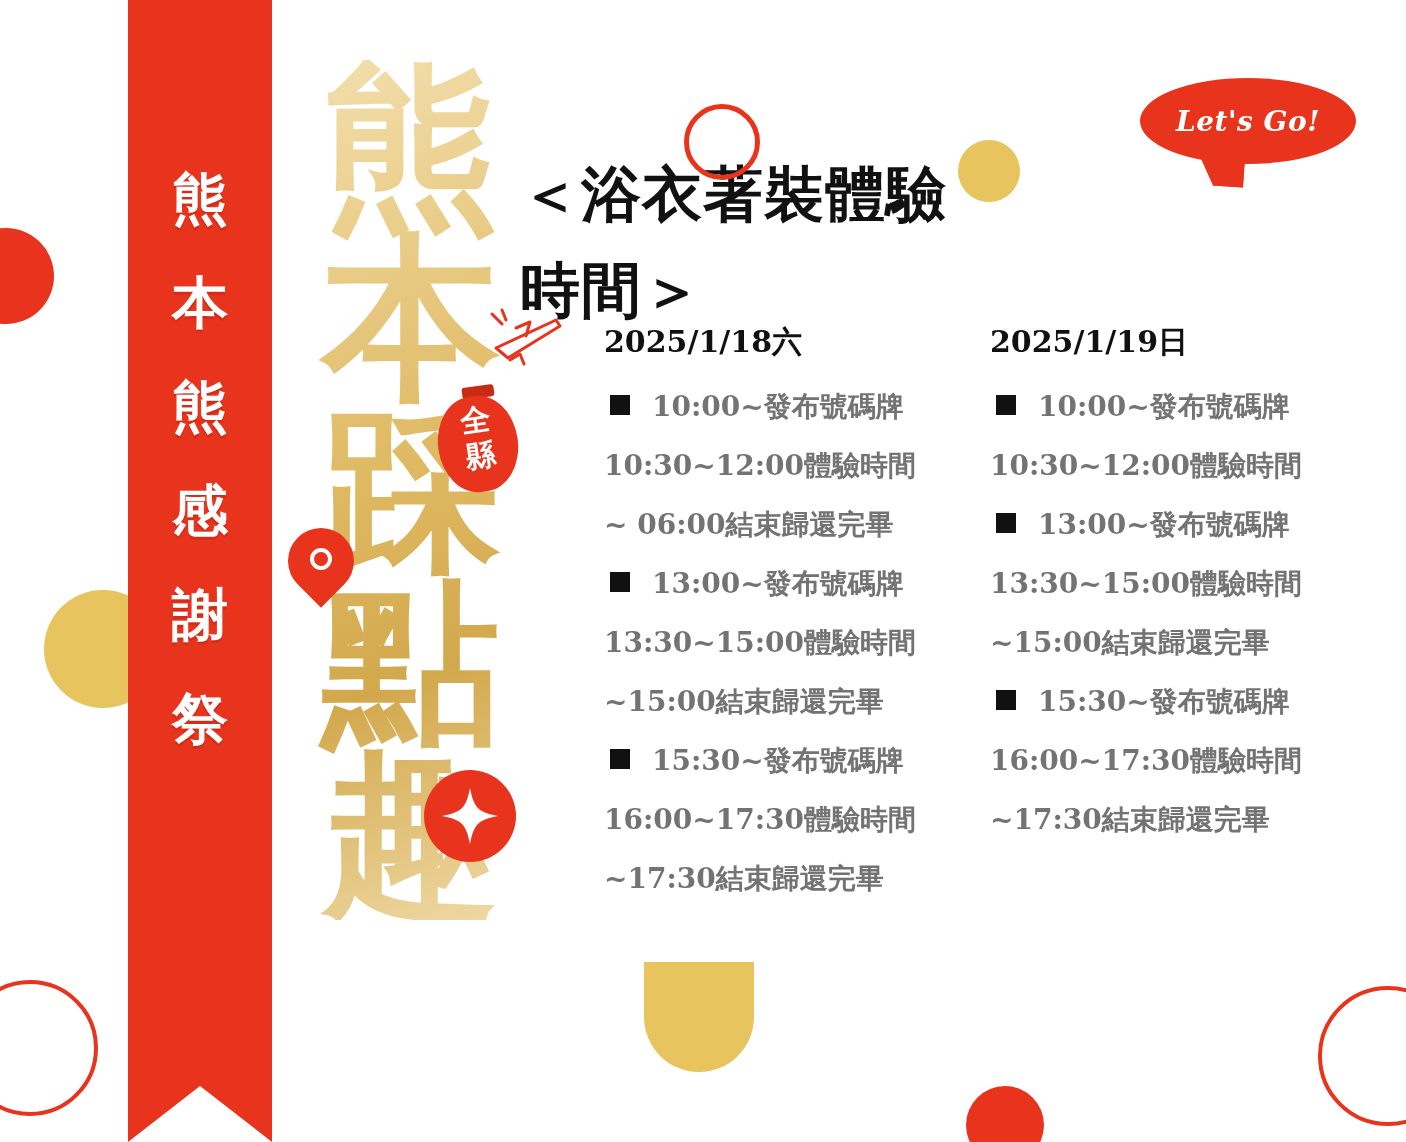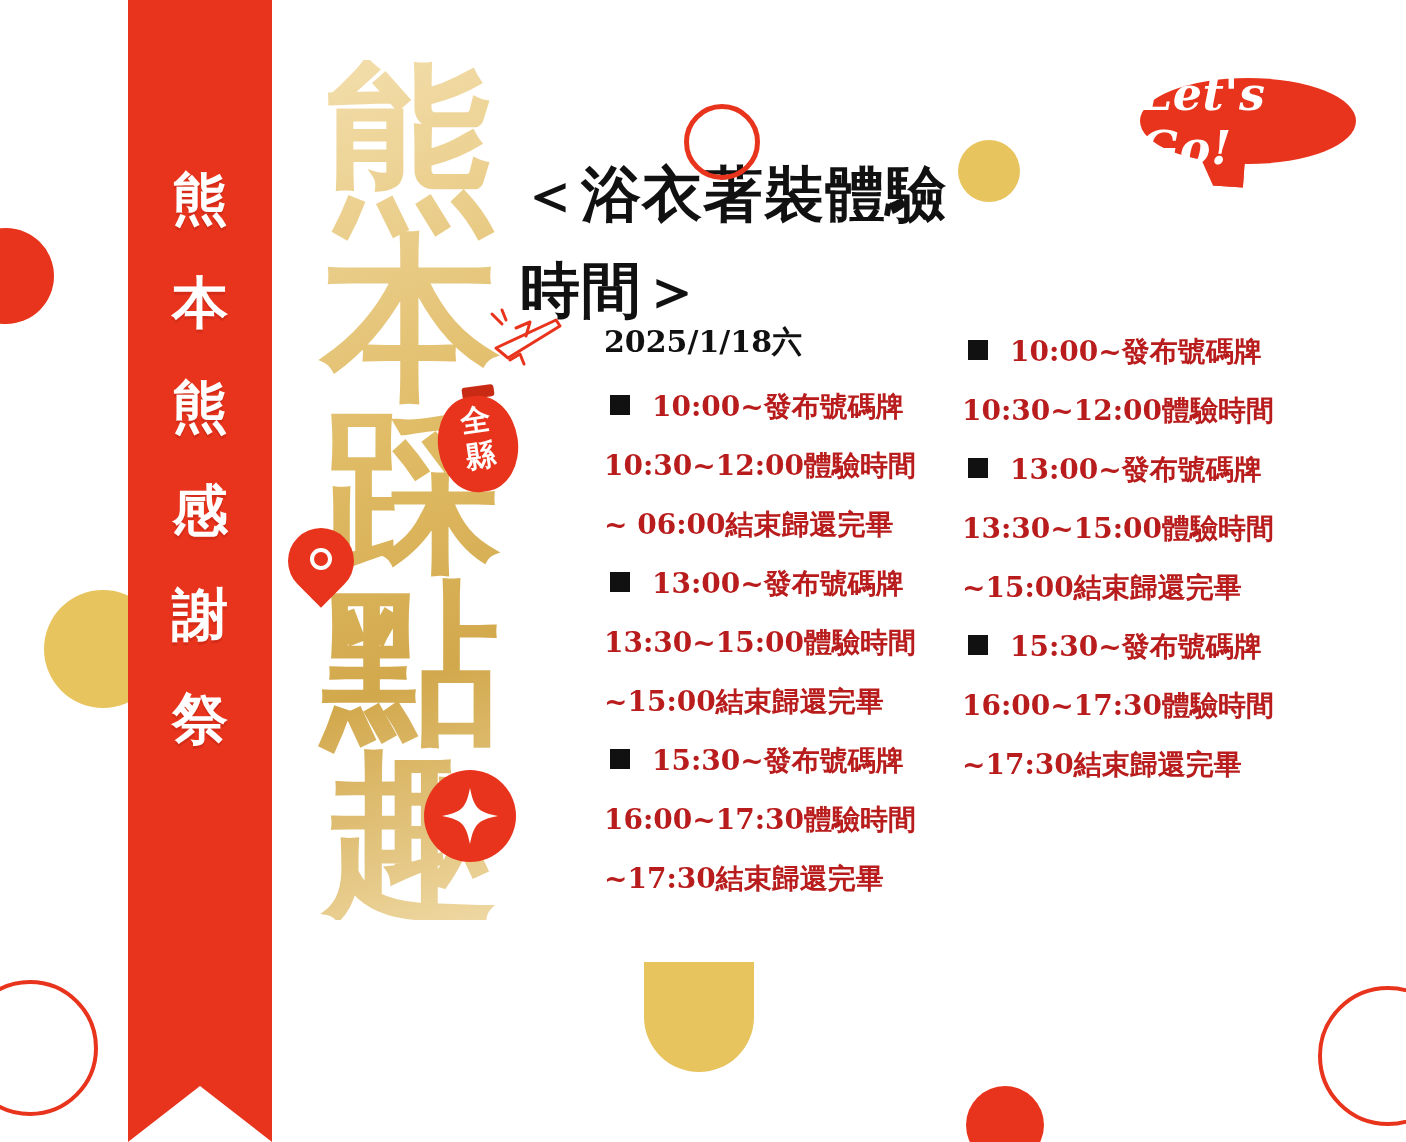--- a/index.html
+++ b/index.html
@@ -234,48 +234,48 @@
   .bubble .txt {
     position: absolute;
     inset: 0;
     display: flex;
     align-items: center;
     justify-content: center;
     color: #ffffff;
     font-family: "DejaVu Serif", serif;
     font-style: italic;
     font-weight: bold;
-    font-size: 46px;
+    font-size: 28px;
     letter-spacing: 0.5px;
   }
 
   
   .schedule {
     position: absolute;
     left: 604px; top: 322px;
     width: 760px;
     display: flex;
-    gap: 28px;
+    gap: 56px;
     z-index: 4;
   }
   .sched-col { width: 330px; }
   .sched-date {
     font-family: "DejaVu Serif", serif;
     font-weight: bold;
     font-size: 30px;
     color: #111111;
     margin-bottom: 14px;
     white-space: nowrap;
   }
   .sched-line {
     font-family: "DejaVu Serif", serif;
     font-weight: bold;
     font-size: 28px;
     line-height: 59px;
-    color: #b91c1c;
+    color: #737373;
     white-space: nowrap;
   }
   .sched-line.bulleted {
     padding-left: 0;
   }
   .sched-line .bullet {
     display: inline-block;
     width: 20px; height: 20px;
     background: #111111;
     margin: 0 22px 0 6px;
@@ -359,20 +359,21 @@
     <div class="sched-line"><span>~ 06:00結束歸還完畢</span></div>
     <div class="sched-line bulleted"><span class="bullet"></span><span>13:00~發布號碼牌</span></div>
     <div class="sched-line"><span>13:30~15:00體驗時間</span></div>
     <div class="sched-line"><span>~15:00結束歸還完畢</span></div>
     <div class="sched-line bulleted"><span class="bullet"></span><span>15:30~發布號碼牌</span></div>
     <div class="sched-line"><span>16:00~17:30體驗時間</span></div>
     <div class="sched-line"><span>~17:30結束歸還完畢</span></div>
   </div>
 
   <div class="sched-col">
+    <div class="sched-date">2025/1/19日</div>
     <div class="sched-line bulleted"><span class="bullet"></span><span>10:00~發布號碼牌</span></div>
     <div class="sched-line"><span>10:30~12:00體驗時間</span></div>
     <div class="sched-line bulleted"><span class="bullet"></span><span>13:00~發布號碼牌</span></div>
     <div class="sched-line"><span>13:30~15:00體驗時間</span></div>
     <div class="sched-line"><span>~15:00結束歸還完畢</span></div>
     <div class="sched-line bulleted"><span class="bullet"></span><span>15:30~發布號碼牌</span></div>
     <div class="sched-line"><span>16:00~17:30體驗時間</span></div>
     <div class="sched-line"><span>~17:30結束歸還完畢</span></div>
   </div>
 

